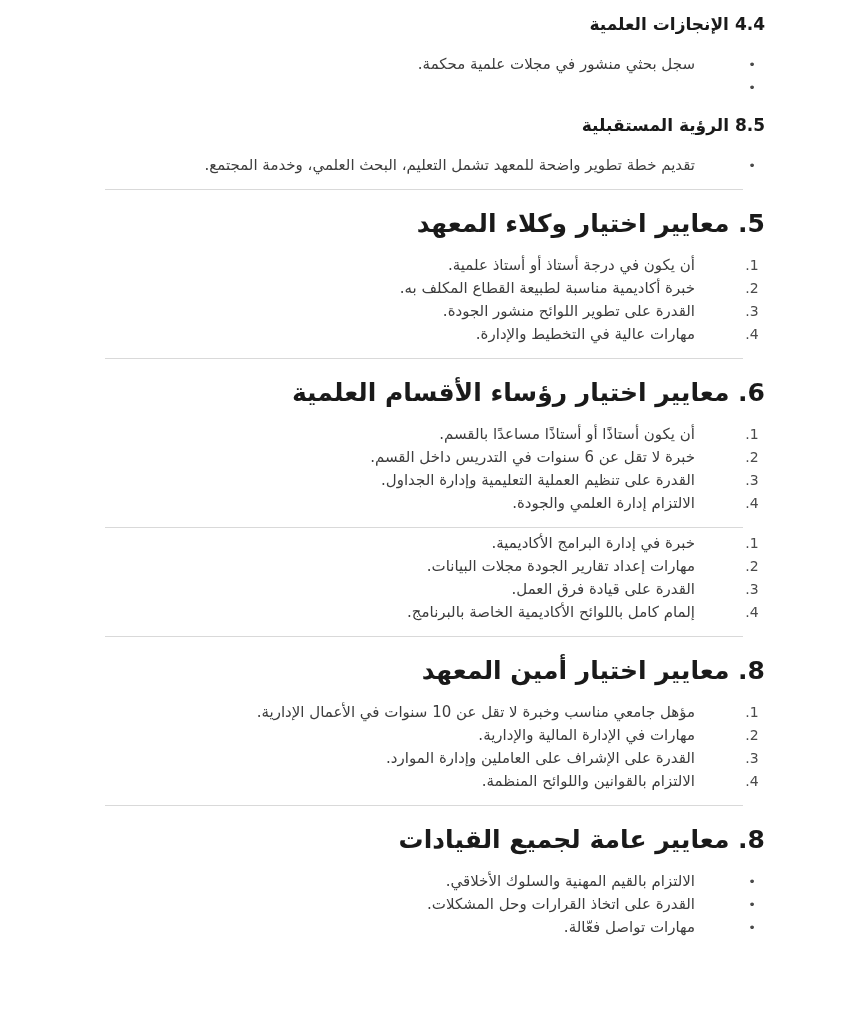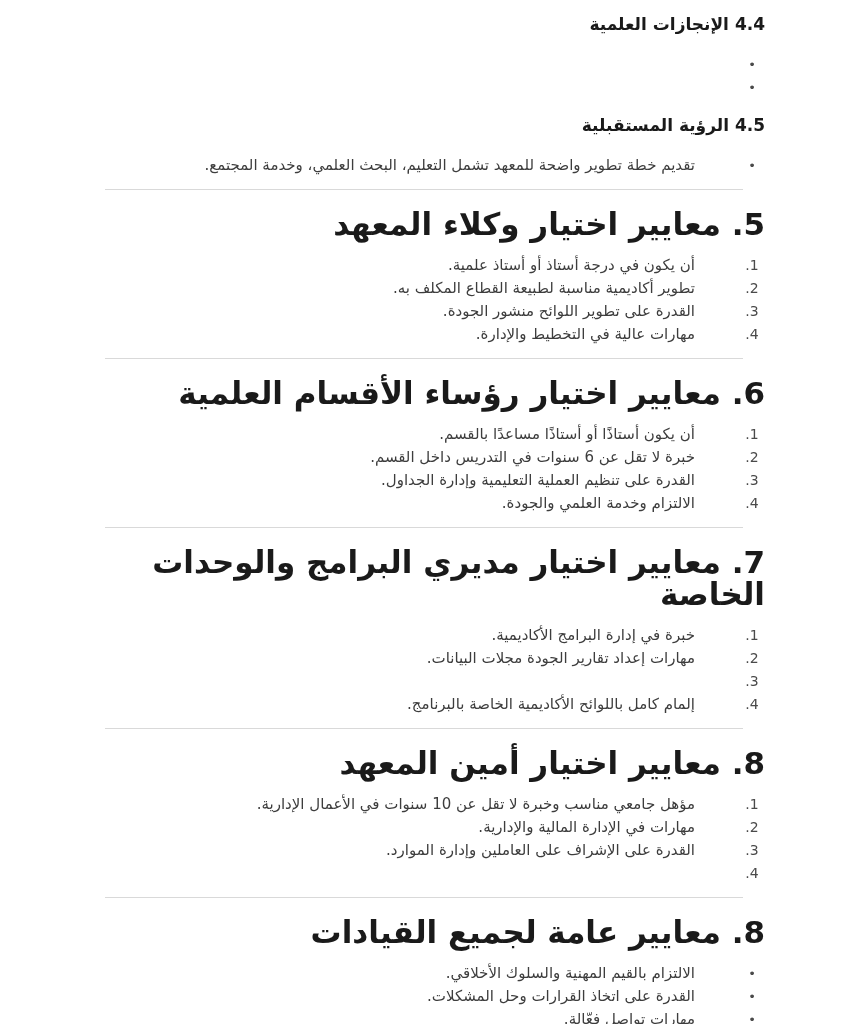--- a/index.html
+++ b/index.html
@@ -15,21 +15,21 @@
     font-family: "DejaVu Sans", sans-serif;
     color: #3d3d3d;
   }
   .page {
     box-sizing: border-box;
     width: 848px;
     height: 1024px;
     padding: 12px 83px 12px 105px; 
   }
   h2.section-title {
-    font-size: 31px;
+    font-size: 25px;
     line-height: 32px;
     font-weight: bold;
     color: #1a1a1a;
     margin: 18px 0 14px 0;
   }
   h3.sub-title {
     font-size: 17px;
     line-height: 24px;
     font-weight: bold;
     color: #1a1a1a;
@@ -72,45 +72,46 @@
 </style>
 </head>
 <body>
 
 <div class="page">
 
   <h3 class="sub-title first">4.4 الإنجازات العلمية</h3>
   <div class="list tight">
     <div class="li">
       <span class="marker dot">•</span>
-    </div>
-    <div class="li">
-      <span class="marker dot">•</span>
-    </div>
-  </div>
-
-  <h3 class="sub-title">4.5 الرؤية المستقبلية</h3>
+      <span class="txt">سجل بحثي منشور في مجلات علمية محكمة.</span>
+    </div>
+    <div class="li">
+      <span class="marker dot">•</span>
+    </div>
+  </div>
+
+  <h3 class="sub-title">8.5 الرؤية المستقبلية</h3>
   <div class="list tight">
     <div class="li">
       <span class="marker dot">•</span>
       <span class="txt">تقديم خطة تطوير واضحة للمعهد تشمل التعليم، البحث العلمي، وخدمة المجتمع.</span>
     </div>
   </div>
 
   <hr class="divider">
 
   <h2 class="section-title">5. معايير اختيار وكلاء المعهد</h2>
   <div class="list">
     <div class="li">
       <span class="marker">.1</span>
       <span class="txt">أن يكون في درجة أستاذ أو أستاذ علمية.</span>
     </div>
     <div class="li">
       <span class="marker">.2</span>
-      <span class="txt">تطوير أكاديمية مناسبة لطبيعة القطاع المكلف به.</span>
+      <span class="txt">خبرة أكاديمية مناسبة لطبيعة القطاع المكلف به.</span>
     </div>
     <div class="li">
       <span class="marker">.3</span>
       <span class="txt">القدرة على تطوير اللوائح منشور الجودة.</span>
     </div>
     <div class="li">
       <span class="marker">.4</span>
       <span class="txt">مهارات عالية في التخطيط والإدارة.</span>
     </div>
   </div>
@@ -126,38 +127,38 @@
     <div class="li">
       <span class="marker">.2</span>
       <span class="txt">خبرة لا تقل عن 6 سنوات في التدريس داخل القسم.</span>
     </div>
     <div class="li">
       <span class="marker">.3</span>
       <span class="txt">القدرة على تنظيم العملية التعليمية وإدارة الجداول.</span>
     </div>
     <div class="li">
       <span class="marker">.4</span>
-      <span class="txt">الالتزام وخدمة العلمي والجودة.</span>
-    </div>
-  </div>
-
-  <hr class="divider">
-
-  <h2 class="section-title">7. معايير اختيار مديري البرامج والوحدات الخاصة</h2>
+      <span class="txt">الالتزام إدارة العلمي والجودة.</span>
+    </div>
+  </div>
+
+  <hr class="divider">
+
   <div class="list">
     <div class="li">
       <span class="marker">.1</span>
       <span class="txt">خبرة في إدارة البرامج الأكاديمية.</span>
     </div>
     <div class="li">
       <span class="marker">.2</span>
       <span class="txt">مهارات إعداد تقارير الجودة مجلات البيانات.</span>
     </div>
     <div class="li">
       <span class="marker">.3</span>
+      <span class="txt">القدرة على قيادة فرق العمل.</span>
     </div>
     <div class="li">
       <span class="marker">.4</span>
       <span class="txt">إلمام كامل باللوائح الأكاديمية الخاصة بالبرنامج.</span>
     </div>
   </div>
 
   <hr class="divider">
 
   <h2 class="section-title">8. معايير اختيار أمين المعهد</h2>
@@ -169,20 +170,21 @@
     <div class="li">
       <span class="marker">.2</span>
       <span class="txt">مهارات في الإدارة المالية والإدارية.</span>
     </div>
     <div class="li">
       <span class="marker">.3</span>
       <span class="txt">القدرة على الإشراف على العاملين وإدارة الموارد.</span>
     </div>
     <div class="li">
       <span class="marker">.4</span>
+      <span class="txt">الالتزام بالقوانين واللوائح المنظمة.</span>
     </div>
   </div>
 
   <hr class="divider">
 
   <h2 class="section-title">8. معايير عامة لجميع القيادات</h2>
   <div class="list">
     <div class="li">
       <span class="marker dot">•</span>
       <span class="txt">الالتزام بالقيم المهنية والسلوك الأخلاقي.</span>

